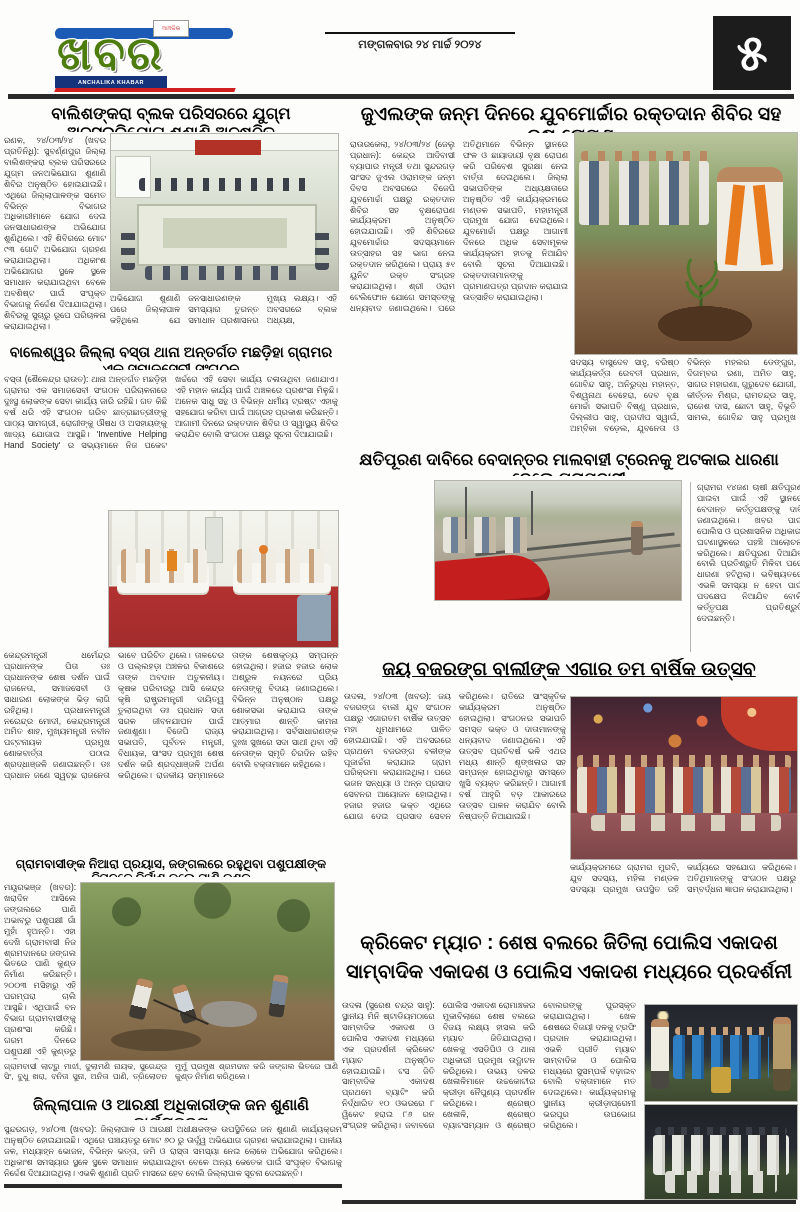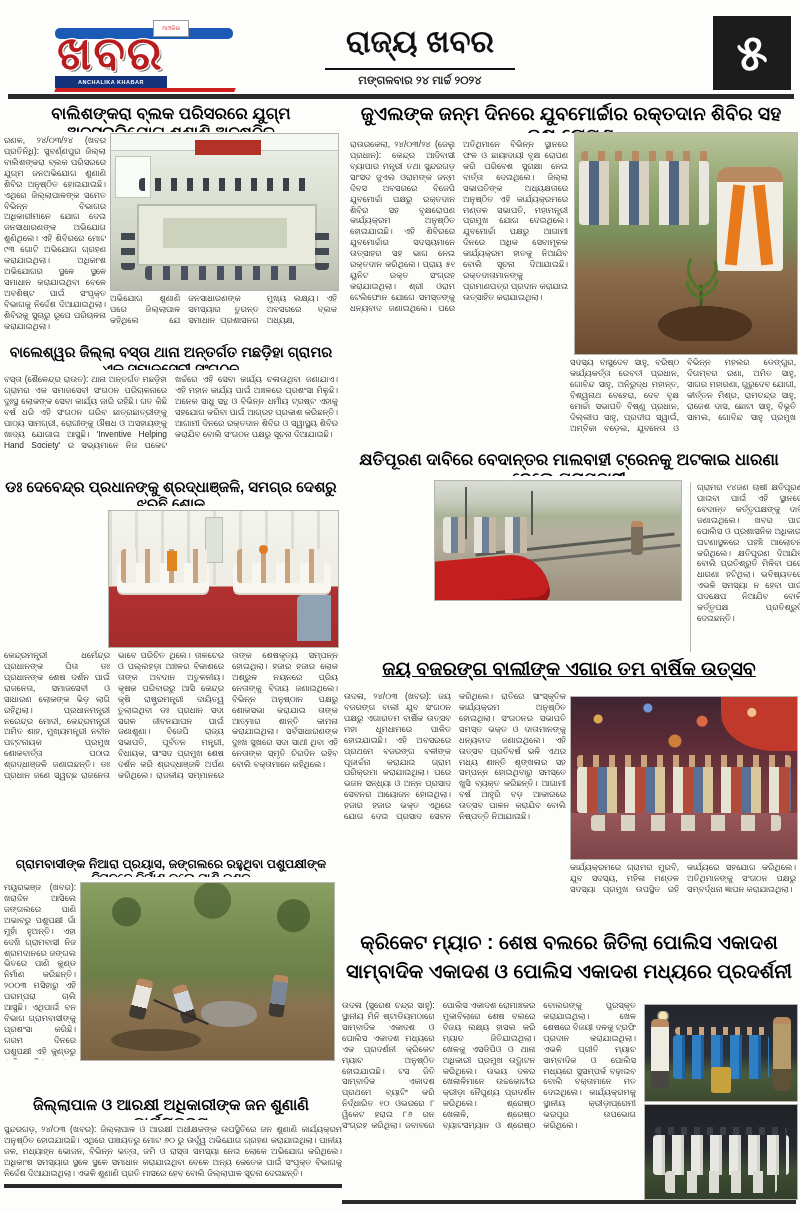--- a/index.html
+++ b/index.html
@@ -8,21 +8,21 @@
   .abs{position:absolute;}
   .bodytxt{font-size:8.4px;line-height:1.3;text-align:justify;color:#222;overflow:hidden;word-break:break-word;}
   .cols2{column-count:2;column-gap:8px;}
   .cols3{column-count:3;column-gap:8px;}
   .hl{font-weight:bold;color:#000;text-align:center;line-height:1.15;overflow:hidden;}
   .rule{background:#2a2a2a;}
   
   .logo-bar-top{position:absolute;left:0;top:8px;width:178px;height:11px;background:#1b5bb5;border-radius:5px;}
   .logo-tab{position:absolute;left:98px;top:0;width:34px;height:15px;background:#fff;border:1px solid #999;
             font-size:6px;color:#d01f1f;text-align:center;line-height:15px;overflow:hidden;}
-  .logo-main{position:absolute;left:2px;top:6px;width:180px;font-size:46px;font-weight:bold;color:#b91c1c;
+  .logo-main{position:absolute;left:2px;top:6px;width:180px;font-size:46px;font-weight:bold;color:#4d7c0f;
              letter-spacing:2px;text-shadow:-1px -1px 0 #fff,1px -1px 0 #fff,-1px 1px 0 #fff,1px 1px 0 #fff,2px 2px 0 #777;}
   .logo-sub{position:absolute;left:0;top:56px;width:112px;height:12px;background:#15337a;color:#fff;
             font-size:5.5px;font-weight:bold;text-align:center;line-height:12px;letter-spacing:.5px;}
   .logo-underline{position:absolute;left:0;top:68px;width:180px;height:4px;background:#d01f1f;transform:skewX(-20deg);}
   .pagebox{background:#1c1c1c;color:#fff;text-align:center;}
   
   .photo{overflow:hidden;border:1px solid #b5b5ad;}
   .figrow{border-radius:4px;}
 </style>
 </head>
@@ -32,21 +32,20 @@
 
   <div class="abs" style="left:55px;top:20px;width:182px;height:76px;">
     <div class="logo-bar-top"></div>
     <div class="logo-tab">ଆଞ୍ଚଳିକ</div>
     <div class="logo-main">ଖବର</div>
     <div class="logo-sub">ANCHALIKA KHABAR</div>
     <div class="logo-underline"></div>
   </div>
 
   <div class="abs" style="left:280px;top:24px;width:280px;text-align:center;">
-    <div style="font-size:31px;font-weight:bold;color:#111;">ରାଜ୍ୟ ଖବର</div>
     <div style="width:190px;height:2px;background:#111;margin:8px auto 4px auto;"></div>
     <div style="font-size:11.5px;font-weight:bold;color:#222;">ମଙ୍ଗଳବାର ୨୪ ମାର୍ଚ୍ଚ ୨୦୨୪</div>
   </div>
 
   <div class="abs pagebox" style="left:713px;top:16px;width:78px;height:74px;">
     <span style="font-size:50px;font-weight:bold;line-height:74px;">୫</span>
   </div>
 
   <div class="abs rule" style="left:8px;top:94px;width:786px;height:5px;"></div>
 
@@ -62,21 +61,20 @@
     <div class="abs" style="left:52px;top:84px;width:124px;height:30px;background:#cdd2bd;"></div>
     <div class="abs figrow" style="left:10px;top:96px;width:14px;height:40px;background:repeating-linear-gradient(0deg,#434a54 0 7px,rgba(0,0,0,0) 7px 15px);"></div>
     <div class="abs figrow" style="left:204px;top:96px;width:14px;height:40px;background:repeating-linear-gradient(0deg,#434a54 0 7px,rgba(0,0,0,0) 7px 15px);"></div>
     <div class="abs figrow" style="left:34px;top:132px;width:160px;height:14px;background:repeating-linear-gradient(90deg,#4a5160 0 7px,rgba(0,0,0,0) 7px 18px);"></div>
   </div>
   <div class="abs bodytxt cols3" style="left:110px;top:293px;width:227px;height:40px;">ଅଭିଯୋଗ ଶୁଣାଣି ପରେ ଜିଲ୍ଲାପାଳ କହିଥିଲେ ଯେ ଜନସାଧାରଣଙ୍କ ସମସ୍ୟାର ତୁରନ୍ତ ସମାଧାନ ପ୍ରଶାସନର ମୁଖ୍ୟ ଲକ୍ଷ୍ୟ। ଏହି ଅବସରରେ ବ୍ଲକ ଅଧ୍ୟକ୍ଷ, ତହସିଲଦାର, ଗୋଷ୍ଠୀ ଉନ୍ନୟନ ଅଧିକାରୀ, ବିଭିନ୍ନ ବିଭାଗର କର୍ମଚାରୀ ଓ ବହୁ ସଂଖ୍ୟାରେ ଗ୍ରାମବାସୀ ଉପସ୍ଥିତ ଥିଲେ। ପାନୀୟ ଜଳ, ରାସ୍ତାଘାଟ, ଭତ୍ତା ଓ ଜମି ସମସ୍ୟା ନେଇ ଅଧିକ ଅଭିଯୋଗ ଆସିଥିଲା।</div>
 
   <div class="abs hl" style="left:4px;top:344px;width:334px;height:26px;font-size:14.5px;">ବାଲେଶ୍ୱର ଜିଲ୍ଲା ବସ୍ତା ଥାନା ଅନ୍ତର୍ଗତ ମଛଡ଼ିହା ଗ୍ରାମର ଏକ ସମାଜସେବୀ ସଂଗଠନ</div>
   <div class="abs bodytxt cols2" style="left:4px;top:374px;width:334px;height:98px;">ବସ୍ତା (ଶୈଳେନ୍ଦ୍ର ରାଉତ): ଥାନା ଅନ୍ତର୍ଗତ ମଛଡ଼ିହା ଗ୍ରାମର ଏକ ସମାଜସେବୀ ସଂଗଠନ ପରିଚାଳନାରେ ଦୁଃସ୍ଥ ଲୋକଙ୍କ ସେବା କାର୍ଯ୍ୟ ଜାରି ରହିଛି। ଗତ କିଛି ବର୍ଷ ଧରି ଏହି ସଂଗଠନ ଗରିବ ଛାତ୍ରଛାତ୍ରୀଙ୍କୁ ପାଠ୍ୟ ସାମଗ୍ରୀ, ରୋଗୀଙ୍କୁ ଔଷଧ ଓ ଅସହାୟଙ୍କୁ ଖାଦ୍ୟ ଯୋଗାଇ ଆସୁଛି। 'Inventive Helping Hand Society' ର ସଭ୍ୟମାନେ ନିଜ ପକେଟ ଖର୍ଚ୍ଚରେ ଏହି ସେବା କାର୍ଯ୍ୟ ଚଳାଉଥିବା ଜଣାଯାଏ। ଏହି ମହାନ କାର୍ଯ୍ୟ ପାଇଁ ଅଞ୍ଚଳରେ ପ୍ରଶଂସା ମିଳୁଛି। ଅନେକ ସାଧୁ ସନ୍ଥ ଓ ବିଭିନ୍ନ ଧର୍ମୀୟ ଟ୍ରଷ୍ଟ ଏହାକୁ ସହଯୋଗ କରିବା ପାଇଁ ଆଗ୍ରହ ପ୍ରକାଶ କରିଛନ୍ତି। ଆଗାମୀ ଦିନରେ ରକ୍ତଦାନ ଶିବିର ଓ ସ୍ୱାସ୍ଥ୍ୟ ଶିବିର କରାଯିବ ବୋଲି ସଂଗଠନ ପକ୍ଷରୁ ସୂଚନା ଦିଆଯାଇଛି।</div>
 
-  <div class="abs hl" style="left:4px;top:478px;width:334px;height:28px;font-size:15px;">ଡଃ ଦେବେନ୍ଦ୍ର ପ୍ରଧାନଙ୍କୁ ଶ୍ରଦ୍ଧାଞ୍ଜଳି, ସମଗ୍ର ଦେଶରୁ ଝରୁଛି ଶୋକ</div>
 
   <div class="abs photo" style="left:108px;top:510px;width:229px;height:136px;background:linear-gradient(180deg,#f4f4ee 0%,#ecece4 55%,#b23131 56%,#a32c2c 100%);">
     <div class="abs" style="left:0;top:0;width:229px;height:74px;background:repeating-linear-gradient(90deg,rgba(205,205,195,.55) 0 3px,rgba(0,0,0,0) 3px 26px);"></div>
     <div class="abs" style="left:96px;top:6px;width:16px;height:44px;background:#dfe2da;border:1px solid #bcbfb4;"></div>
     <div class="abs" style="left:8px;top:52px;width:92px;height:30px;background:#f7f6f0;border-radius:6px;box-shadow:0 2px 0 #d8d5c8;"></div>
     <div class="abs" style="left:124px;top:52px;width:98px;height:30px;background:#f7f6f0;border-radius:6px;box-shadow:0 2px 0 #d8d5c8;"></div>
     <div class="abs figrow" style="left:12px;top:38px;width:86px;height:34px;background:repeating-linear-gradient(90deg,#caa27b 0 5px,#f1efe6 5px 15px,rgba(0,0,0,0) 15px 24px);"></div>
     <div class="abs figrow" style="left:128px;top:38px;width:92px;height:34px;background:repeating-linear-gradient(90deg,#caa27b 0 5px,#efede4 5px 15px,rgba(0,0,0,0) 15px 24px);"></div>
     <div class="abs" style="left:150px;top:34px;width:9px;height:9px;background:#e07b28;border-radius:50%;"></div>
     <div class="abs" style="left:58px;top:40px;width:10px;height:20px;background:#e2851f;"></div>
@@ -89,20 +87,21 @@
 
   <div class="abs photo" style="left:80px;top:882px;width:253px;height:177px;background:linear-gradient(180deg,#8aa062 0%,#74894e 34%,#6c7f48 52%,#8a7250 70%,#7a6243 100%);">
     <div class="abs" style="left:0;top:0;width:253px;height:96px;background:radial-gradient(circle at 18% 30%,rgba(40,60,25,.5) 0 14px,rgba(0,0,0,0) 15px),radial-gradient(circle at 52% 18%,rgba(40,60,25,.45) 0 18px,rgba(0,0,0,0) 19px),radial-gradient(circle at 84% 34%,rgba(40,60,25,.5) 0 16px,rgba(0,0,0,0) 17px);"></div>
     <div class="abs" style="left:120px;top:118px;width:56px;height:26px;background:#9a958c;border-radius:40% 50% 45% 50%;"></div>
     <div class="abs" style="left:52px;top:96px;width:16px;height:40px;background:linear-gradient(180deg,#b98a62 0 18%,#e8e6dd 18% 70%,#3e3a33 70% 100%);transform:rotate(14deg);border-radius:4px;"></div>
     <div class="abs" style="left:96px;top:102px;width:15px;height:38px;background:linear-gradient(180deg,#b98a62 0 18%,#cfd4da 18% 70%,#3e3a33 70% 100%);transform:rotate(-18deg);border-radius:4px;"></div>
     <div class="abs" style="left:190px;top:92px;width:15px;height:42px;background:linear-gradient(180deg,#b98a62 0 16%,#7a8796 16% 70%,#3e3a33 70% 100%);transform:rotate(8deg);border-radius:4px;"></div>
     <div class="abs" style="left:70px;top:128px;width:60px;height:2px;background:#2f2b24;transform:rotate(24deg);"></div>
     <div class="abs" style="left:30px;top:146px;width:90px;height:22px;background:#5d4a33;border-radius:50%;"></div>
   </div>
+  <div class="abs bodytxt cols2" style="left:4px;top:1062px;width:334px;height:30px;font-size:8px;">ଗ୍ରାମବାସୀ ଲାଟ୍ରୁ ମାଝୀ, ଦୁଲାମଣି ନାୟକ, ସୁରେନ୍ଦ୍ର ସିଂ, ବୁଧୁ ଖରା, ବନିତା ସୁନା, ଅନିତା ପାଣି, ତ୍ରିଲୋଚନ ମୁର୍ମୁ ପ୍ରମୁଖ ଶ୍ରମଦାନ କରି ଜଙ୍ଗଲ ଭିତରେ ପାଣି କୁଣ୍ଡ ନିର୍ମାଣ କରିଥିଲେ।</div>
 
   <div class="abs hl" style="left:4px;top:1096px;width:334px;height:24px;font-size:15.5px;">ଜିଲ୍ଲାପାଳ ଓ ଆରକ୍ଷୀ ଅଧିକାରୀଙ୍କ ଜନ ଶୁଣାଣି କାର୍ଯ୍ୟକ୍ରମ</div>
   <div class="abs bodytxt" style="left:4px;top:1124px;width:338px;height:58px;">ସୁନ୍ଦରଗଡ଼, ୨୪/୦୩ (ଖବର): ଜିଲ୍ଲାପାଳ ଓ ଆରକ୍ଷୀ ଅଧୀକ୍ଷକଙ୍କ ଉପସ୍ଥିତିରେ ଜନ ଶୁଣାଣି କାର୍ଯ୍ୟକ୍ରମ ଅନୁଷ୍ଠିତ ହୋଇଯାଇଛି। ଏଥିରେ ପଞ୍ଚାୟତରୁ ମୋଟ ୬୦ ରୁ ଊର୍ଦ୍ଧ୍ୱ ଅଭିଯୋଗ ଗ୍ରହଣ କରାଯାଇଥିଲା। ପାନୀୟ ଜଳ, ମଧ୍ୟାହ୍ନ ଭୋଜନ, ବିଭିନ୍ନ ଭତ୍ତା, ଜମି ଓ ରାସ୍ତା ସମସ୍ୟା ନେଇ ଲୋକେ ଅଭିଯୋଗ କରିଥିଲେ। ଅଧିକାଂଶ ସମସ୍ୟାର ସ୍ଥଳେ ସ୍ଥଳେ ସମାଧାନ କରାଯାଇଥିବା ବେଳେ ଅନ୍ୟ କେତେକ ପାଇଁ ସଂପୃକ୍ତ ବିଭାଗକୁ ନିର୍ଦ୍ଦେଶ ଦିଆଯାଇଥିଲା। ଏଭଳି ଶୁଣାଣି ପ୍ରତି ମାସରେ ହେବ ବୋଲି ଜିଲ୍ଲାପାଳ ସୂଚନା ଦେଇଛନ୍ତି।</div>
   <div class="abs rule" style="left:4px;top:1184px;width:338px;height:4px;"></div>
 
   <div class="abs hl" style="left:346px;top:103px;width:450px;height:30px;font-size:19px;">ଜୁଏଲଙ୍କ ଜନ୍ମ ଦିନରେ ଯୁବମୋର୍ଚ୍ଚାର ରକ୍ତଦାନ ଶିବିର ସହ ବୃକ୍ଷ ରୋପଣ</div>
   <div class="abs bodytxt cols2" style="left:350px;top:139px;width:218px;height:306px;">ରାଉରକେଲା, ୨୪/୦୩/୨୪ (ଜେଲୁ ପ୍ରଧାନ): କେନ୍ଦ୍ର ଆଦିବାସୀ ବ୍ୟାପାର ମନ୍ତ୍ରୀ ତଥା ସୁନ୍ଦରଗଡ଼ ସାଂସଦ ଜୁଏଲ ଓରାମଙ୍କ ଜନ୍ମ ଦିବସ ଅବସରରେ ବିଜେପି ଯୁବମୋର୍ଚ୍ଚା ପକ୍ଷରୁ ରକ୍ତଦାନ ଶିବିର ସହ ବୃକ୍ଷରୋପଣ କାର୍ଯ୍ୟକ୍ରମ ଅନୁଷ୍ଠିତ ହୋଇଯାଇଛି। ଏହି ଶିବିରରେ ଯୁବମୋର୍ଚ୍ଚାର ସଦସ୍ୟମାନେ ଉତ୍ସାହର ସହ ଭାଗ ନେଇ ରକ୍ତଦାନ କରିଥିଲେ। ପ୍ରାୟ ୫୧ ୟୁନିଟ ରକ୍ତ ସଂଗ୍ରହ କରାଯାଇଥିଲା। ଶ୍ରୀ ଓରାମ ଟେଲିଫୋନ ଯୋଗେ ସମସ୍ତଙ୍କୁ ଧନ୍ୟବାଦ ଜଣାଇଥିଲେ। ପରେ ଅତିଥିମାନେ ବିଭିନ୍ନ ସ୍ଥାନରେ ଫଳ ଓ ଛାୟାଦାୟୀ ବୃକ୍ଷ ରୋପଣ କରି ପରିବେଶ ସୁରକ୍ଷା ନେଇ ବାର୍ତ୍ତା ଦେଇଥିଲେ। ଜିଲ୍ଲା ସଭାପତିଙ୍କ ଅଧ୍ୟକ୍ଷତାରେ ଅନୁଷ୍ଠିତ ଏହି କାର୍ଯ୍ୟକ୍ରମରେ ମଣ୍ଡଳ ସଭାପତି, ମହାମନ୍ତ୍ରୀ ପ୍ରମୁଖ ଯୋଗ ଦେଇଥିଲେ। ଯୁବମୋର୍ଚ୍ଚା ପକ୍ଷରୁ ଆଗାମୀ ଦିନରେ ଅଧିକ ସେବାମୂଳକ କାର୍ଯ୍ୟକ୍ରମ ହାତକୁ ନିଆଯିବ ବୋଲି ସୂଚନା ଦିଆଯାଇଛି। ରକ୍ତଦାତାମାନଙ୍କୁ ପ୍ରମାଣପତ୍ର ପ୍ରଦାନ କରାଯାଇ ଉତ୍ସାହିତ କରାଯାଇଥିଲା।</div>
 
   <div class="abs photo" style="left:574px;top:132px;width:222px;height:221px;background:linear-gradient(180deg,#b9c49c 0%,#8da26c 28%,#7b8f5c 46%,#8a6b4a 64%,#6b4c33 100%);">
     <div class="abs figrow" style="left:4px;top:28px;width:130px;height:64px;background:repeating-linear-gradient(90deg,#e8e6df 0 10px,#51677f 10px 20px,#d9d2c2 20px 30px,rgba(0,0,0,0) 30px 40px);"></div>

